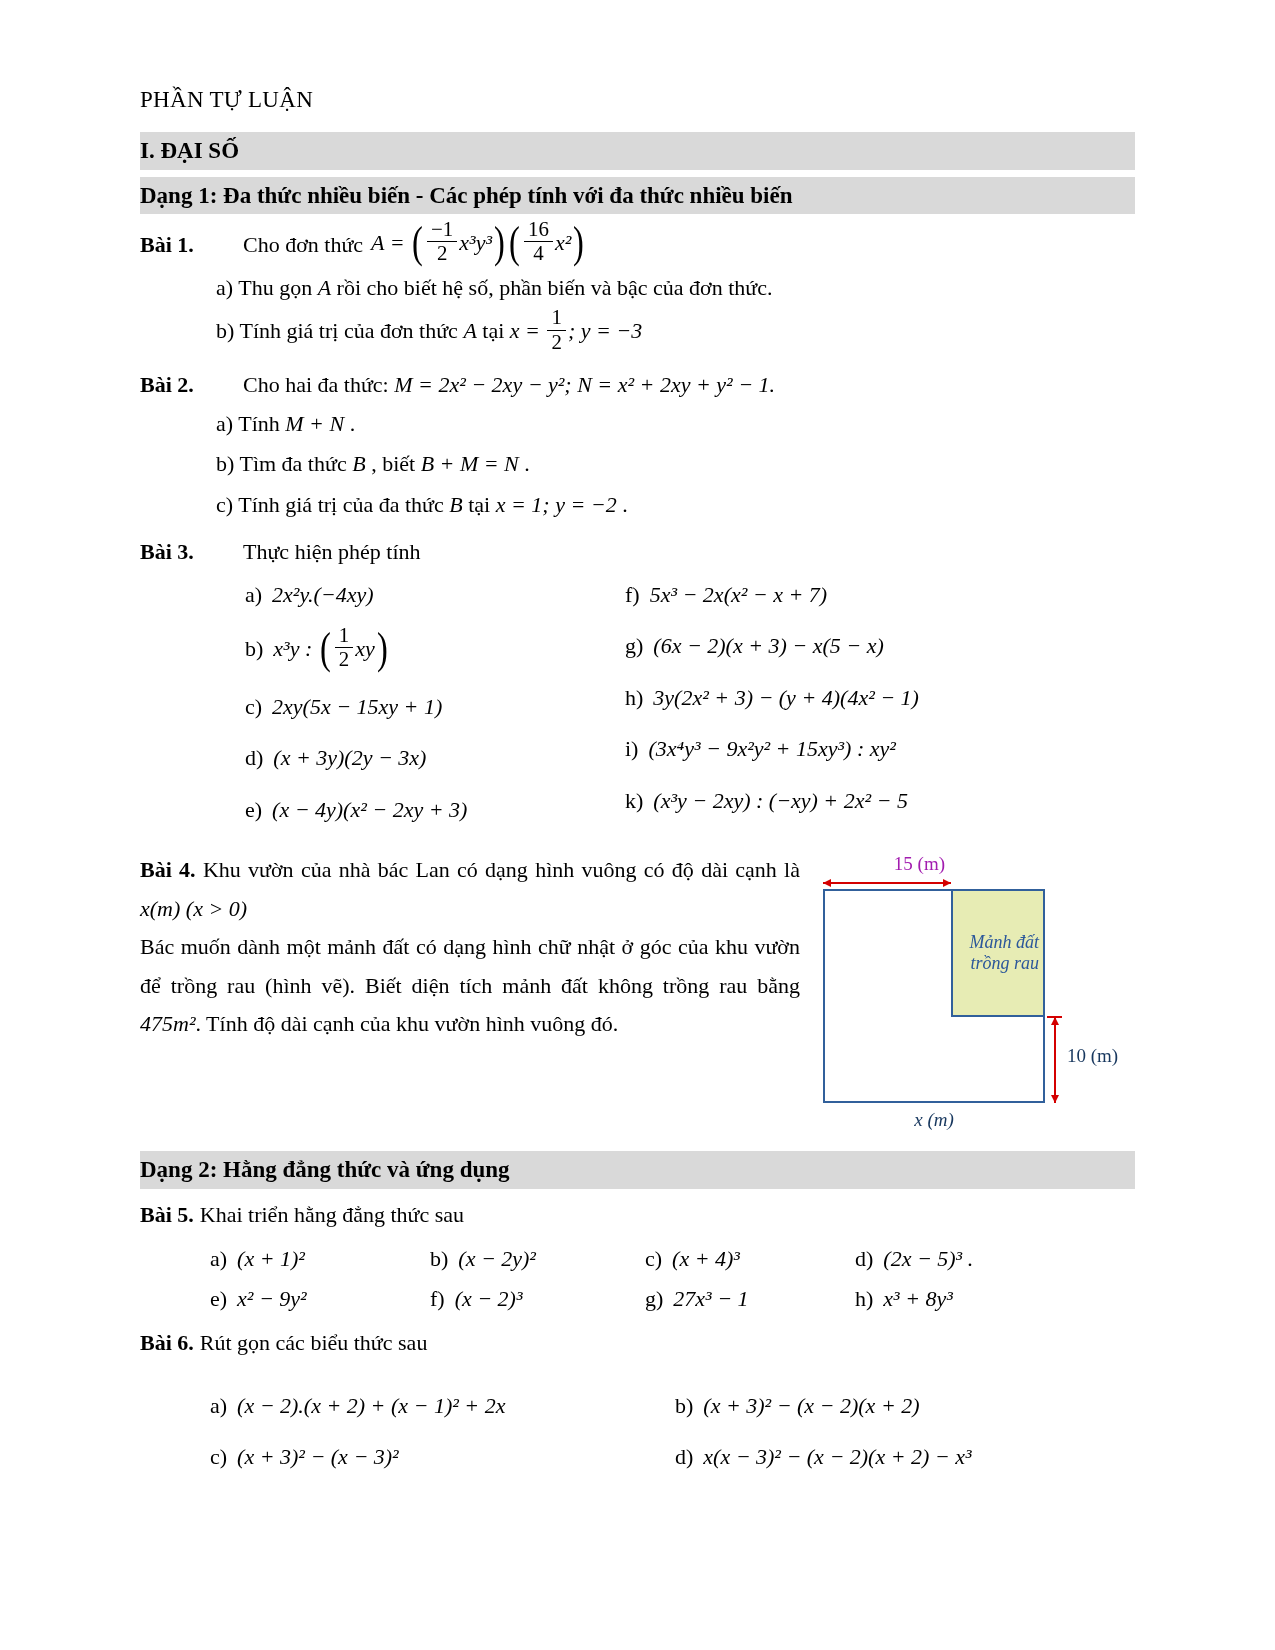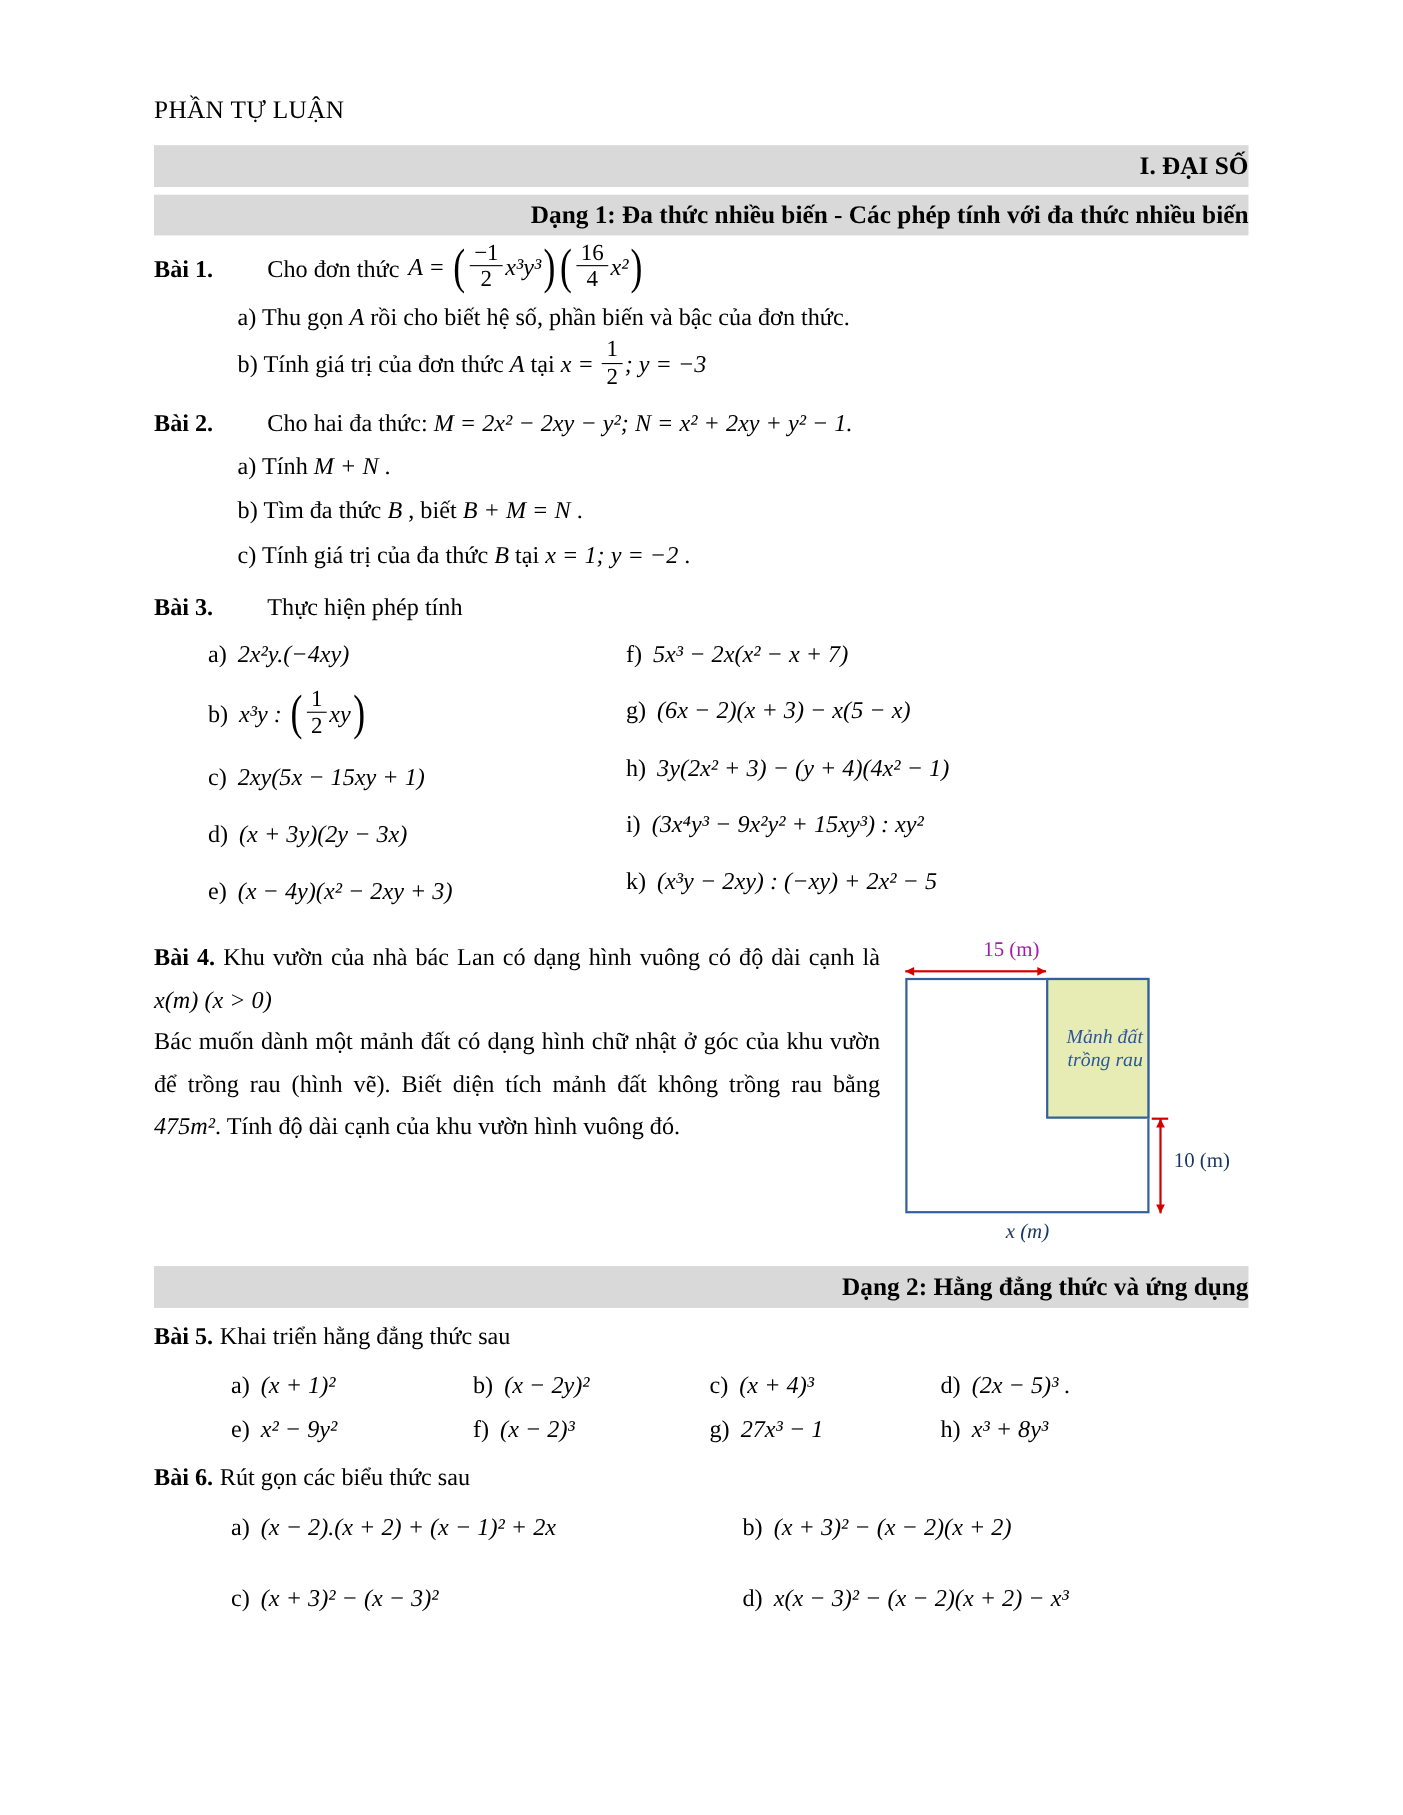--- a/index.html
+++ b/index.html
@@ -7,21 +7,21 @@
   body {
     width:1275px; height:1650px;
     font-family:"Liberation Serif","DejaVu Serif",serif;
     color:#000; font-size:22px; line-height:1.75;
   }
   .page { width:1275px; height:1650px; padding:80px 140px 40px 140px; }
 
   .hdr { font-weight:normal; font-size:23px; margin-bottom:12px; letter-spacing:.3px; }
 
   .banner {
-    background:#d9d9d9; text-align:right; font-weight:bold;
+    background:#d9d9d9; text-align:left; font-weight:bold;
     font-size:23px; padding:2px 0; margin-bottom:7px; line-height:1.45;
   }
 
   .rm { font-style:normal; }
   .it { font-style:italic; }
   .b  { font-weight:bold; }
 
   .ex { margin-bottom:9px; }
   .exrow { display:flex; align-items:baseline; }
   .exrow.center { align-items:center; }
@@ -37,21 +37,21 @@
   }
   .frac .num { display:block; padding:0 4px; }
   .frac .den { display:block; padding:0 4px; border-top:1.5px solid #000; }
   .bp {
     display:inline-block; font-size:2.05em; font-weight:300; line-height:0.85;
     vertical-align:middle; position:relative; top:-3px; transform:scaleX(.72);
   }
   .mathwrap { margin-left:8px; white-space:nowrap; }
 
   
-  .cols { display:flex; margin-left:49px; margin-top:4px;justify-content:center; }
+  .cols { display:flex; margin-left:105px; margin-top:4px;justify-content:center; }
   .col-l { flex:0 0 380px; }
   .col-r { flex:1; }
   .mitem { margin-bottom:13px; }
   .ilab { margin-right:10px; }
 
   
   .b4 { display:flex; margin-top:4px; margin-bottom:4px; }
   .b4text { flex:0 0 660px; text-align:justify; }
   .fig { position:relative; flex:0 0 320px; margin-left:auto; margin-top:4px; height:292px;
          font-size:19px; line-height:1.2; }
@@ -73,22 +73,22 @@
   .arrv::after { content:""; position:absolute; bottom:0; left:-5px;
     border-left:4px solid transparent; border-right:4px solid transparent; border-top:8px solid #d40000; }
   .tick { position:absolute; left:232px; top:161px; width:15px; height:0; border-top:2px solid #d40000; }
   .rightlabel { position:absolute; left:252px; top:190px; color:#17375e; }
   .bottomlabel { position:absolute; left:8px; top:254px; width:222px; text-align:center;
                  color:#17375e; font-style:italic; }
 
   
   .g5 { display:grid; grid-template-columns:220px 215px 210px 1fr; row-gap:1px;
         margin-left:70px; margin-top:6px; margin-bottom:6px; }
-  .g6 { display:grid; grid-template-columns:465px 1fr; row-gap:27px;
-        margin-left:70px; margin-top:6px; margin-bottom:8px; }
+  .g6 { display:grid; grid-template-columns:465px 1fr; row-gap:13px;
+        margin-left:70px; margin-top:24px; margin-bottom:8px; }
   .exinline { margin-top:4px; }
   .exinline .b { margin-right:6px; }
 </style>
 </head>
 <body>
 
 <div class="page">
 
   <div class="hdr">PHẦN TỰ LUẬN</div>
 

